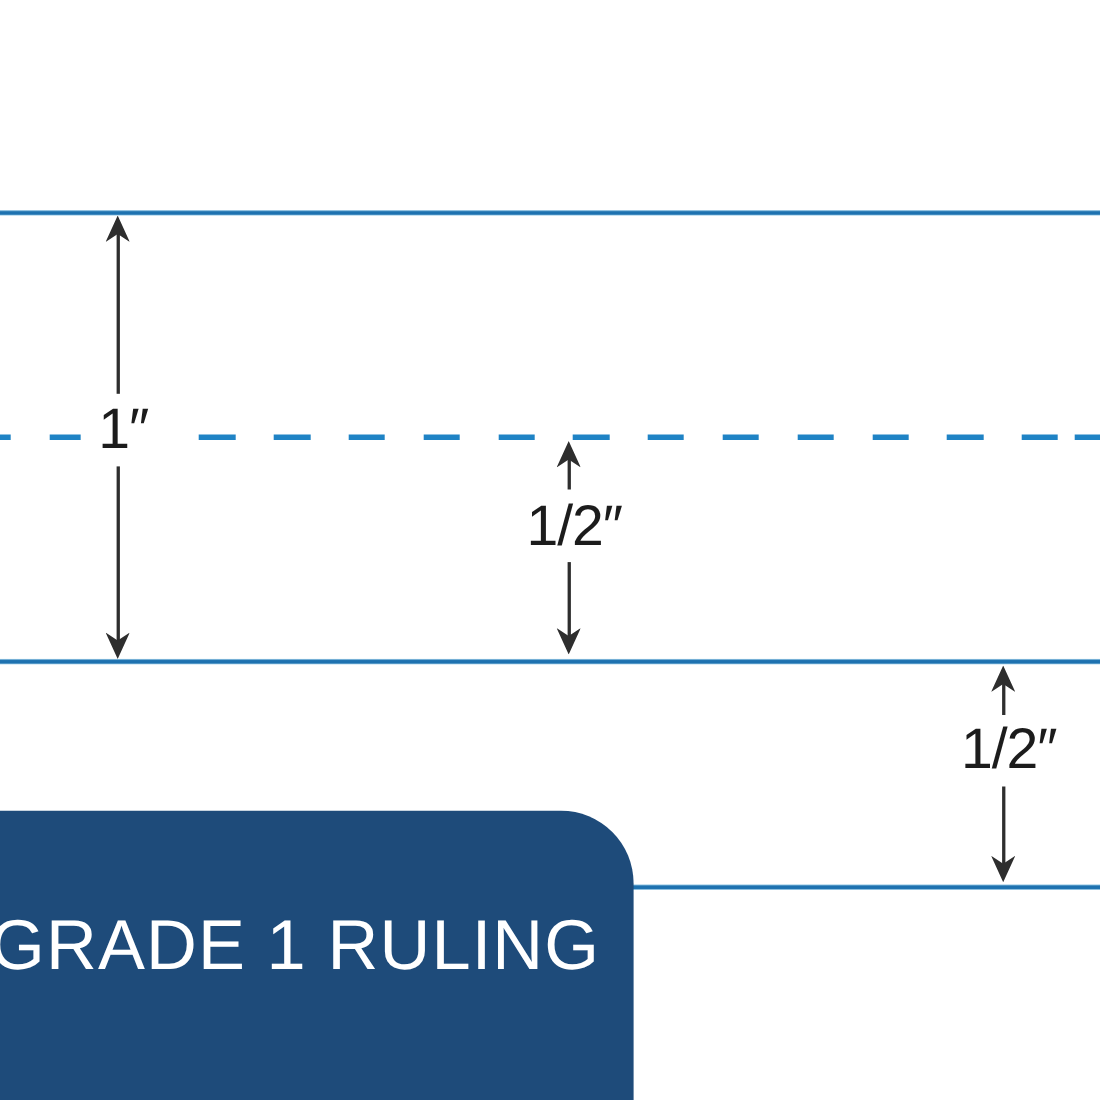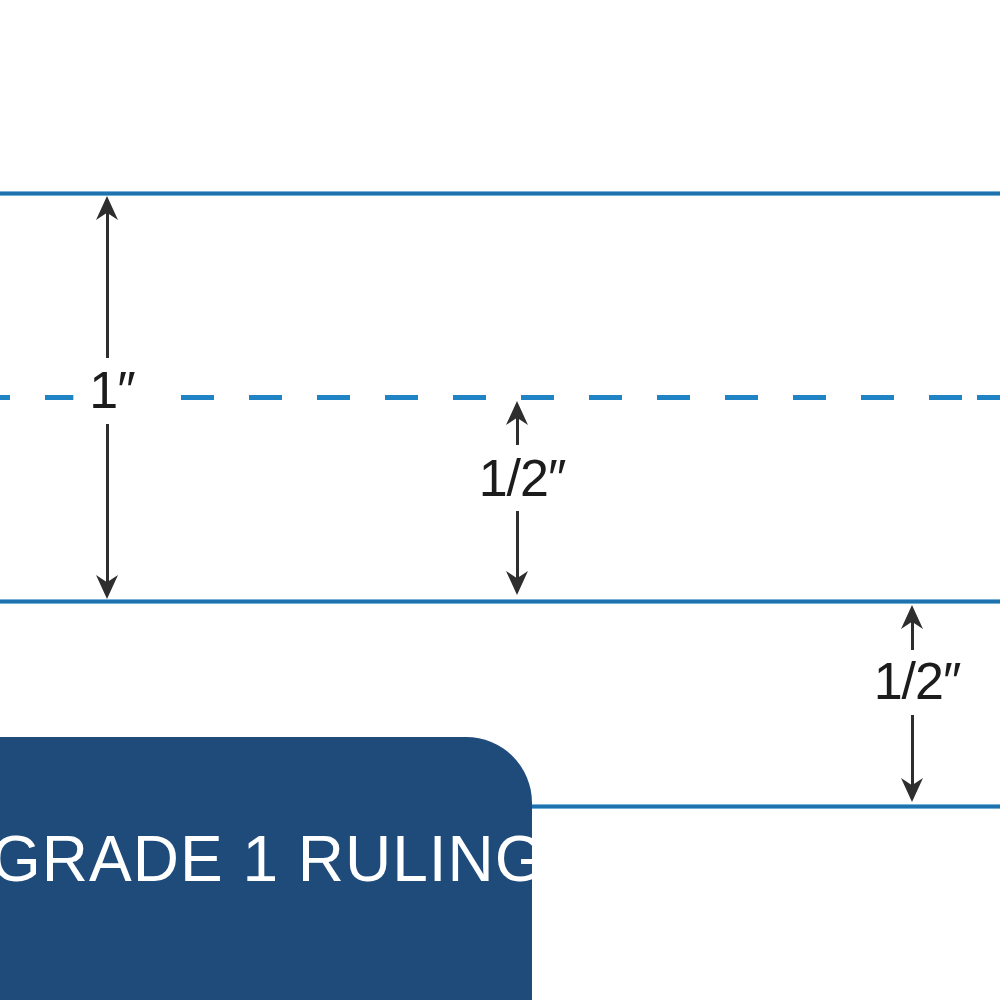--- a/index.html
+++ b/index.html
@@ -92,21 +92,21 @@
     white-space: nowrap;
     z-index: 2;
     letter-spacing: -1px;
   }
 
   
   .title-plate {
     position: absolute;
     left: 0;
     top: 737px;
-    width: 532px;
+    width: 576px;
     height: 263px;
     background: var(--box-navy, #1e4b7a);
     border-top-right-radius: 66px;
     z-index: 4;
     overflow: hidden;
   }
   .title-plate .title-text {
     position: absolute;
     left: -9px;
     top: 90px;

